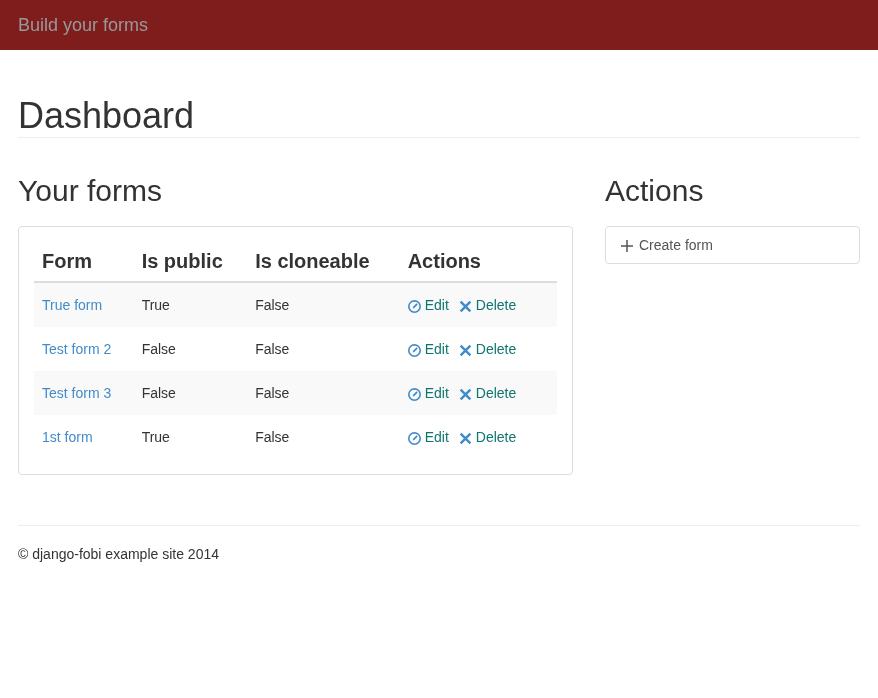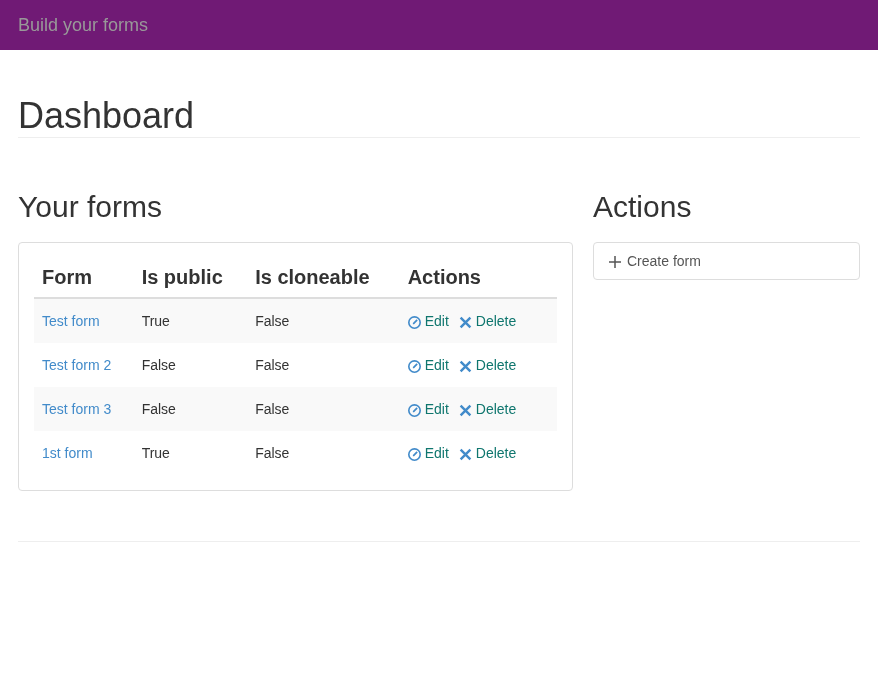--- a/index.html
+++ b/index.html
@@ -1,21 +1,21 @@
 <!DOCTYPE html>
 <html><head>
   <meta charset="utf-8">
   <style>
     * { box-sizing: border-box; margin: 0; padding: 0; }
     body { font-family: "Helvetica Neue", Helvetica, Arial, sans-serif; font-size: 14px; color: #333; background: #fff; }
-    .navbar { background: #701a75; height: 50px; display: flex; align-items: center; padding: 0 18px; }
+    .navbar { background: #7f1d1d; height: 50px; display: flex; align-items: center; padding: 0 18px; }
     .navbar-brand { color: #999; font-size: 18px; text-decoration: none; }
     .container { padding: 0 18px; max-width: 878px; }
     .page-title { font-size: 36px; font-weight: 500; margin-top: 45px; border-bottom: 1px solid #eee; }
-    .row { display: flex; gap: 20px; margin-top: 52px; }
+    .row { display: flex; gap: 32px; margin-top: 36px; }
     .col-main { flex: 0 0 555px; }
     .col-side { flex: 1; }
     .section-title { font-size: 30px; font-weight: 500; margin-bottom: 18px; }
     .panel { border: 1px solid #ddd; border-radius: 4px; padding: 15px; }
     table { width: 100%; border-collapse: collapse; }
     thead th { text-align: left; font-weight: 700; padding: 8px; border-bottom: 2px solid #ddd; font-size: 20px; }
     tbody tr:nth-child(odd) { background: #f9f9f9; }
     tbody td { padding: 14px 8px; vertical-align: top; font-size: 14px; }
     a.link { color: #428bca; text-decoration: none; }
     .action-link { color: #0f766e; text-decoration: none; display: inline-flex; align-items: center; gap: 4px; margin-right: 10px; }
@@ -43,21 +43,21 @@
           <thead>
             <tr>
               <th>Form</th>
               <th>Is public</th>
               <th>Is cloneable</th>
               <th>Actions</th>
             </tr>
           </thead>
           <tbody id="forms-tbody">
               <tr>
-                <td><a href="#" class="link">Test form</a></td>
+                <td><a href="#" class="link">True form</a></td>
                 <td>True</td>
                 <td>False</td>
                 <td><a href="#" class="action-link">
                     <span><svg width="13" height="13" viewBox="0 0 16 16" fill="#428bca">
                         <path d="M8 0a8 8 0 100 16A8 8 0 008 0zm0 2a6 6 0 110 12A6 6 0 018 2zm2.5 2L12 5.5 7.5 10H6V8.5L10.5 4z"></path>
                       </svg></span>
                     <span>Edit</span>
                   </a><a href="#" class="action-link">
                     <span><svg width="13" height="13" viewBox="0 0 16 16" fill="#428bca">
                         <path d="M2 2l12 12M14 2L2 14" stroke="#428bca" stroke-width="3"></path>
@@ -127,13 +127,14 @@
                 <path d="M7 0h2v7h7v2H9v7H7V9H0V7h7V0z"></path>
               </svg>
           </span>
           <span>Create form</span>
         </a>
       </div>
     </div>
   </div>
 
   <hr class="footer-hr">
+  <p class="footer-text">© django-fobi example site 2014</p>
 </div>
 
 </body></html>

